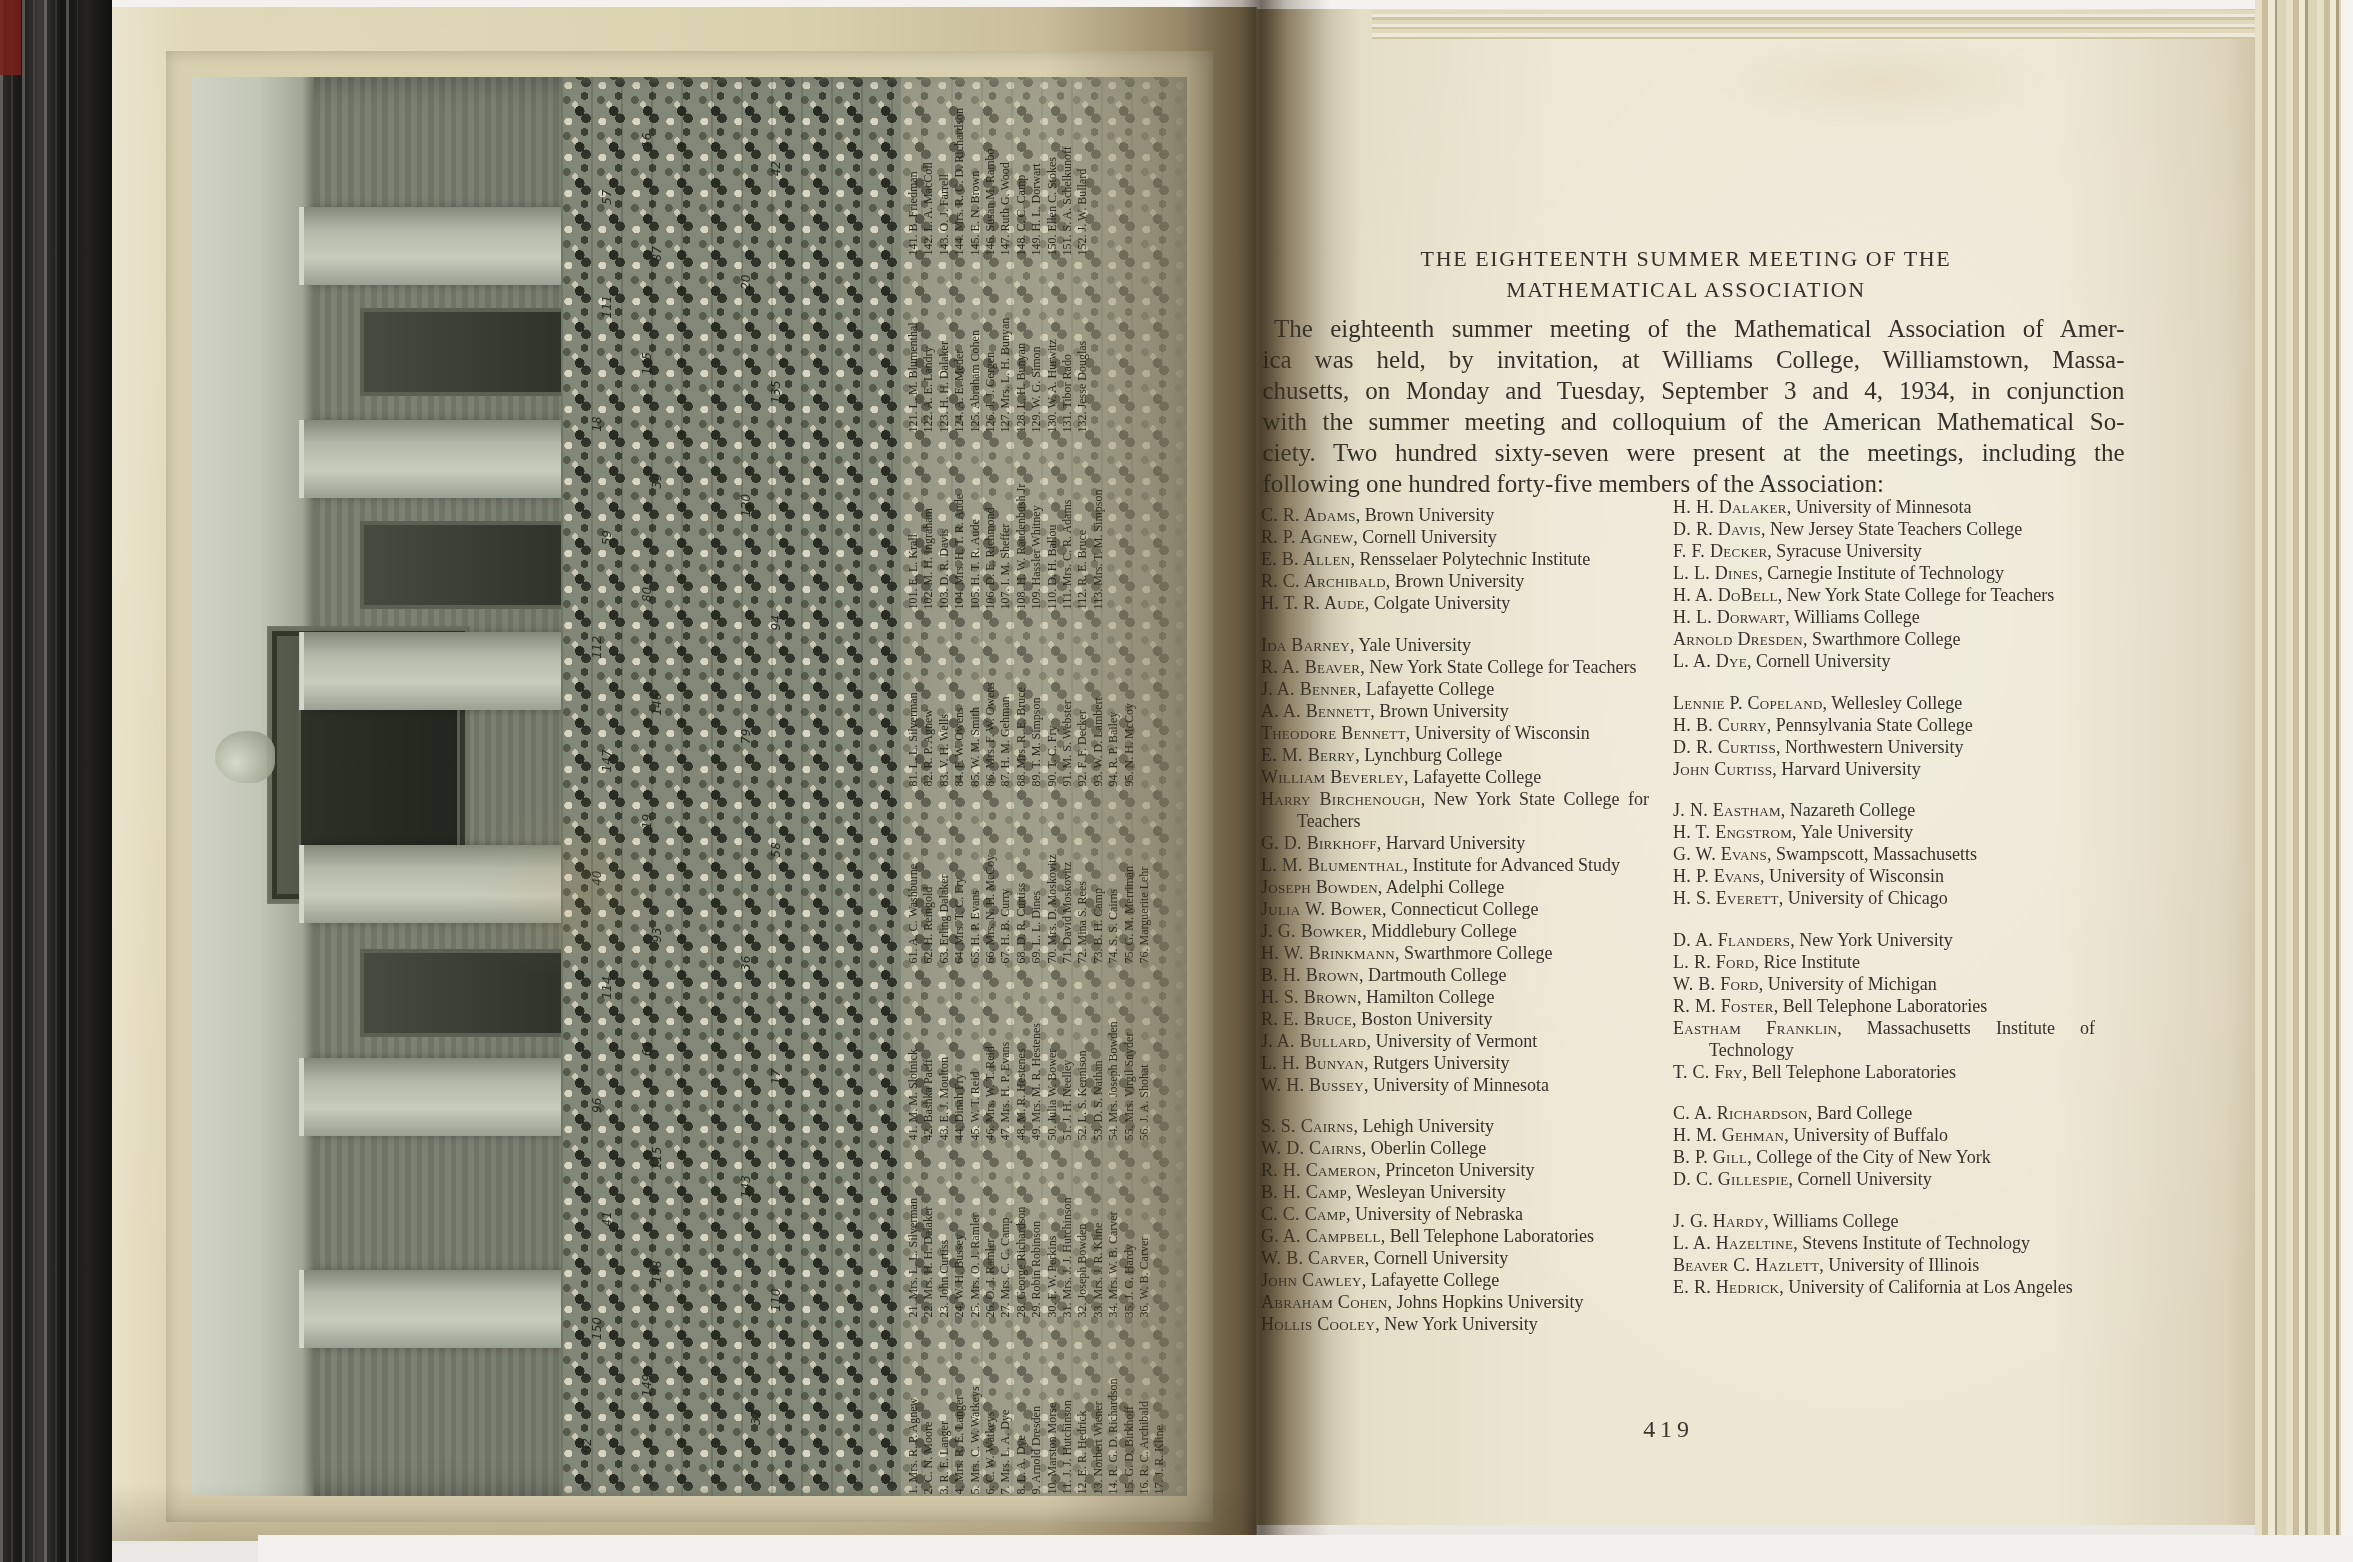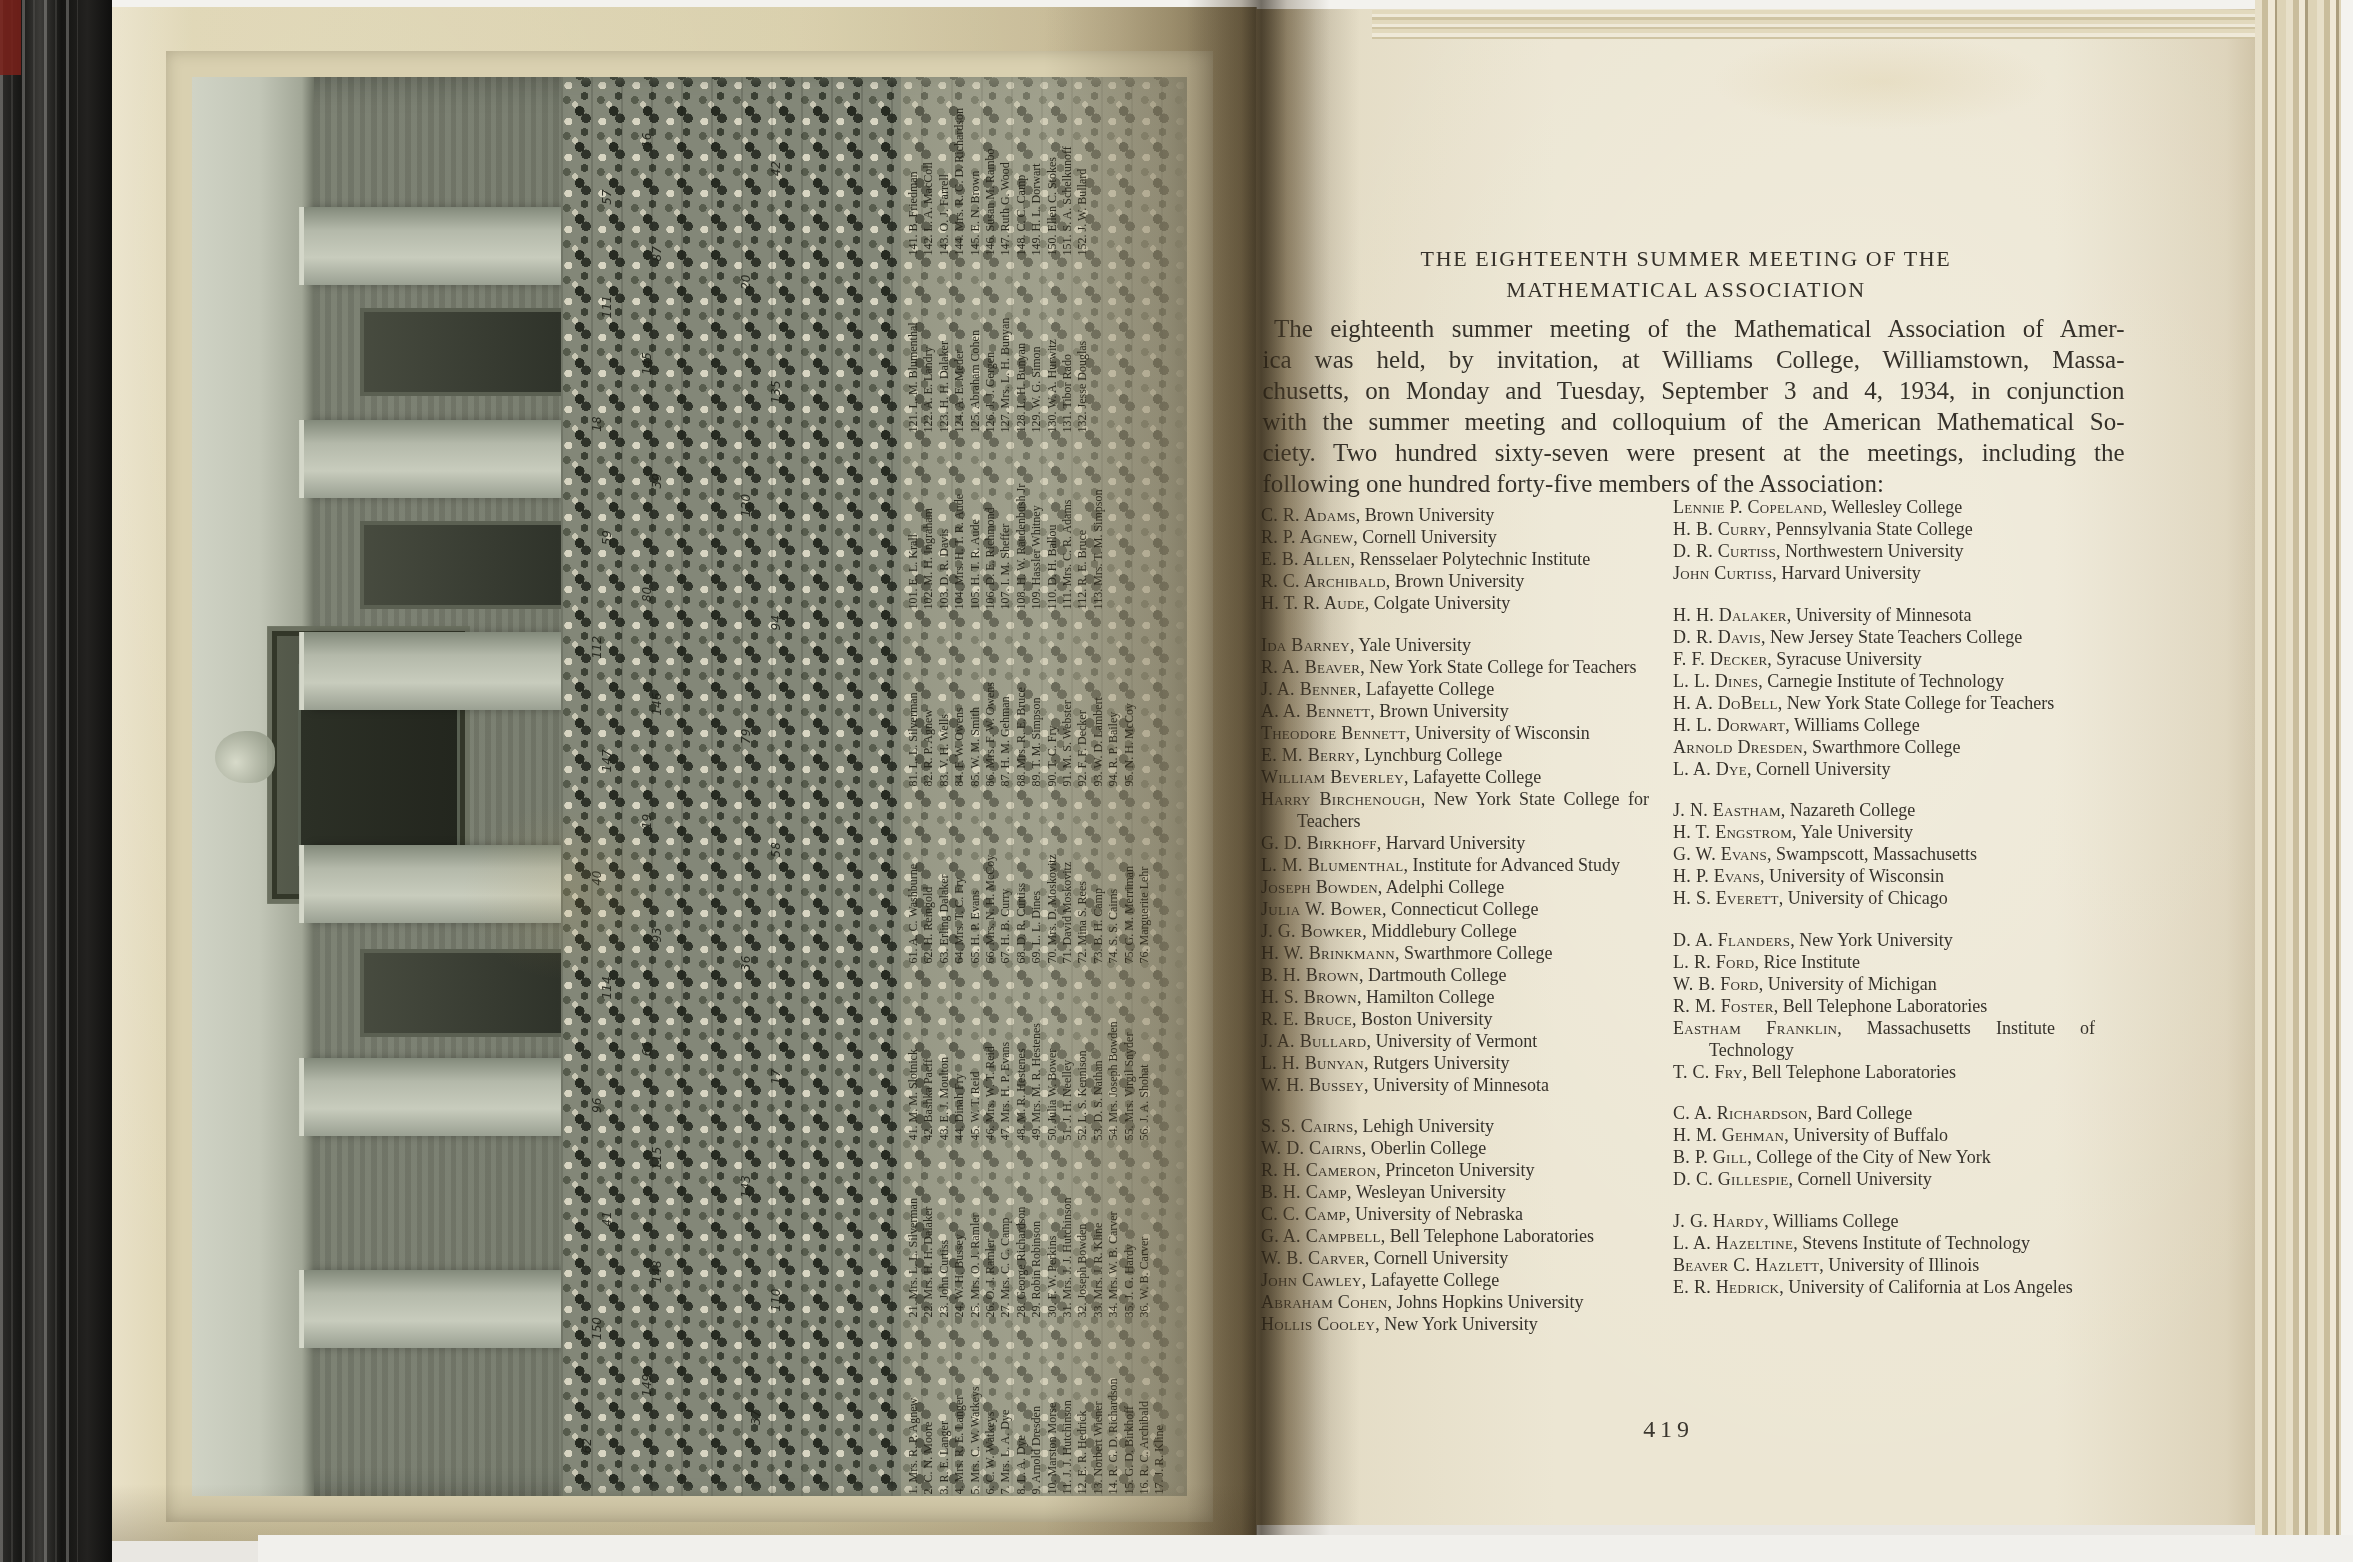--- a/index.html
+++ b/index.html
@@ -371,36 +371,36 @@
           <div class="mem"><span class="nm">C. C. Camp</span>, University of Nebraska</div>
           <div class="mem"><span class="nm">G. A. Campbell</span>, Bell Telephone Laboratories</div>
           <div class="mem"><span class="nm">W. B. Carver</span>, Cornell University</div>
           <div class="mem"><span class="nm">John Cawley</span>, Lafayette College</div>
           <div class="mem"><span class="nm">Abraham Cohen</span>, Johns Hopkins University</div>
           <div class="mem"><span class="nm">Hollis Cooley</span>, New York University</div>
         </div>
       </div>
     <div id="colR" class="memcol">
         <div class="mgroup">
-          <div class="mem"><span class="nm">Lennie P. Copeland</span>, Wellesley College</div>
-          <div class="mem"><span class="nm">H. B. Curry</span>, Pennsylvania State College</div>
-          <div class="mem"><span class="nm">D. R. Curtiss</span>, Northwestern University</div>
-          <div class="mem"><span class="nm">John Curtiss</span>, Harvard University</div>
-        </div>
-        <div class="mgroup">
           <div class="mem"><span class="nm">H. H. Dalaker</span>, University of Minnesota</div>
           <div class="mem"><span class="nm">D. R. Davis</span>, New Jersey State Teachers College</div>
           <div class="mem"><span class="nm">F. F. Decker</span>, Syracuse University</div>
           <div class="mem"><span class="nm">L. L. Dines</span>, Carnegie Institute of Technology</div>
           <div class="mem"><span class="nm">H. A. DoBell</span>, New York State College for Teachers</div>
           <div class="mem"><span class="nm">H. L. Dorwart</span>, Williams College</div>
           <div class="mem"><span class="nm">Arnold Dresden</span>, Swarthmore College</div>
           <div class="mem"><span class="nm">L. A. Dye</span>, Cornell University</div>
         </div>
         <div class="mgroup">
+          <div class="mem"><span class="nm">Lennie P. Copeland</span>, Wellesley College</div>
+          <div class="mem"><span class="nm">H. B. Curry</span>, Pennsylvania State College</div>
+          <div class="mem"><span class="nm">D. R. Curtiss</span>, Northwestern University</div>
+          <div class="mem"><span class="nm">John Curtiss</span>, Harvard University</div>
+        </div>
+        <div class="mgroup">
           <div class="mem"><span class="nm">J. N. Eastham</span>, Nazareth College</div>
           <div class="mem"><span class="nm">H. T. Engstrom</span>, Yale University</div>
           <div class="mem"><span class="nm">G. W. Evans</span>, Swampscott, Massachusetts</div>
           <div class="mem"><span class="nm">H. P. Evans</span>, University of Wisconsin</div>
           <div class="mem"><span class="nm">H. S. Everett</span>, University of Chicago</div>
         </div>
         <div class="mgroup">
           <div class="mem"><span class="nm">D. A. Flanders</span>, New York University</div>
           <div class="mem"><span class="nm">L. R. Ford</span>, Rice Institute</div>
           <div class="mem"><span class="nm">W. B. Ford</span>, University of Michigan</div>

